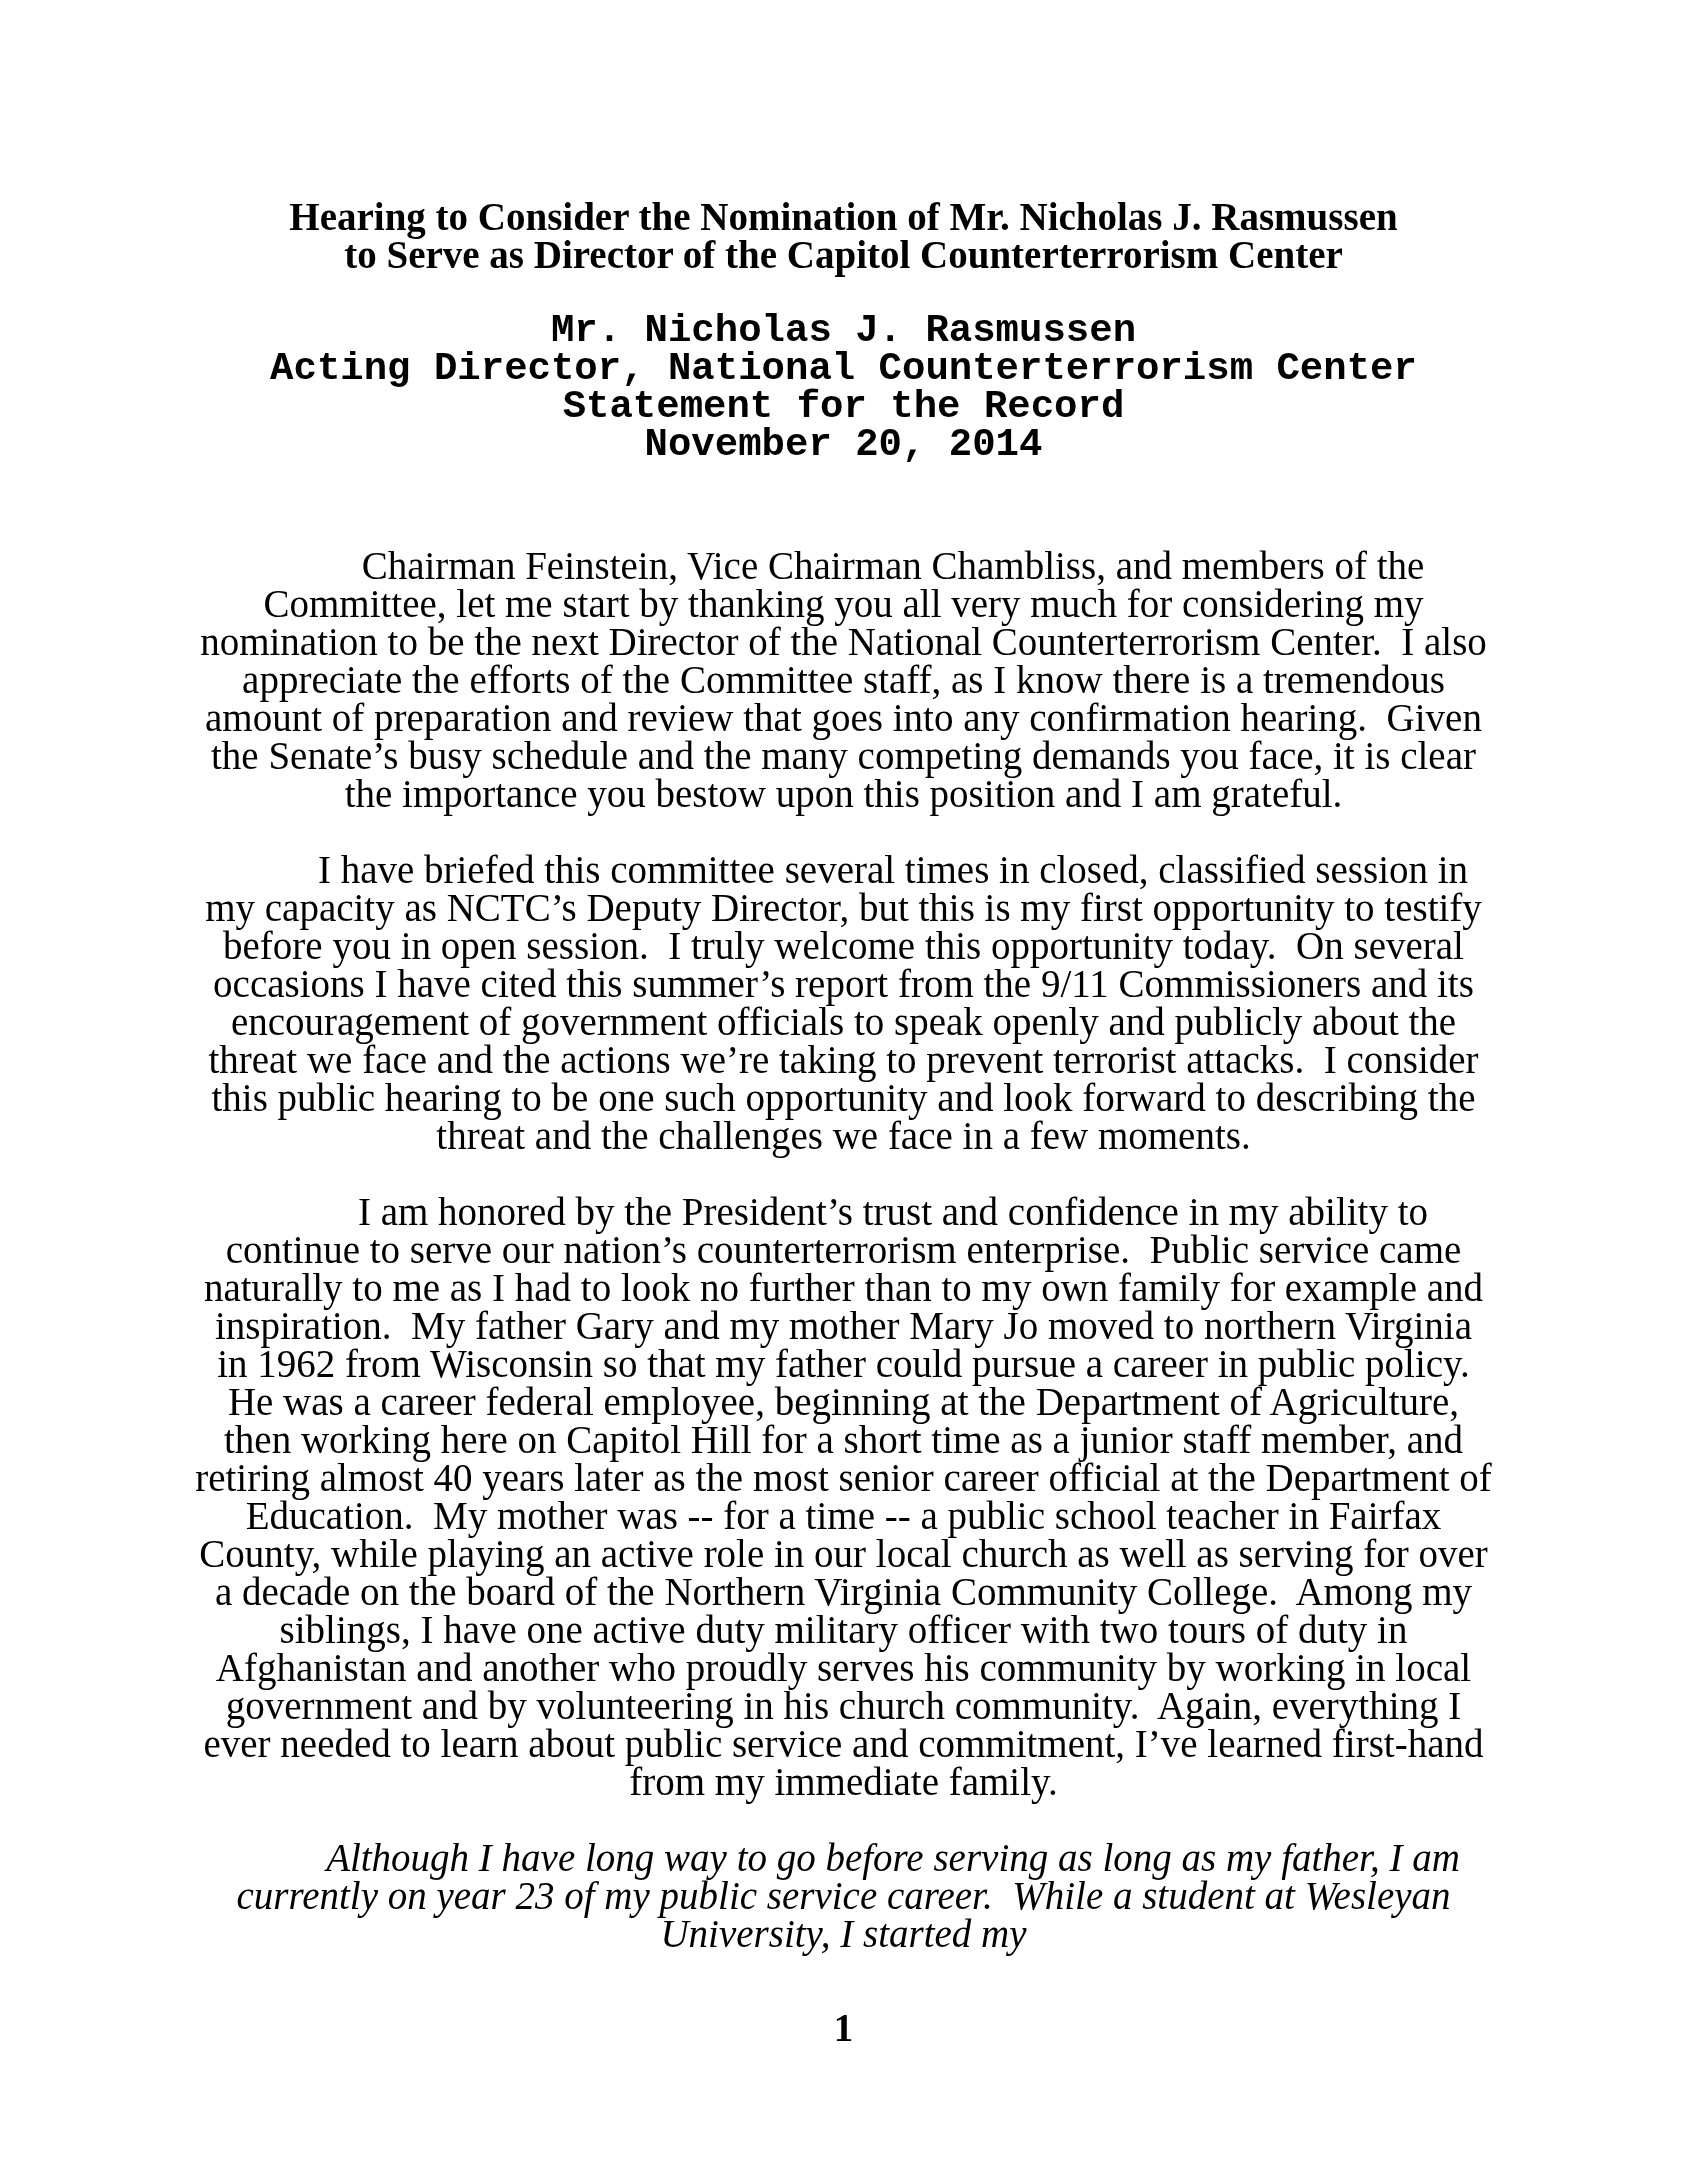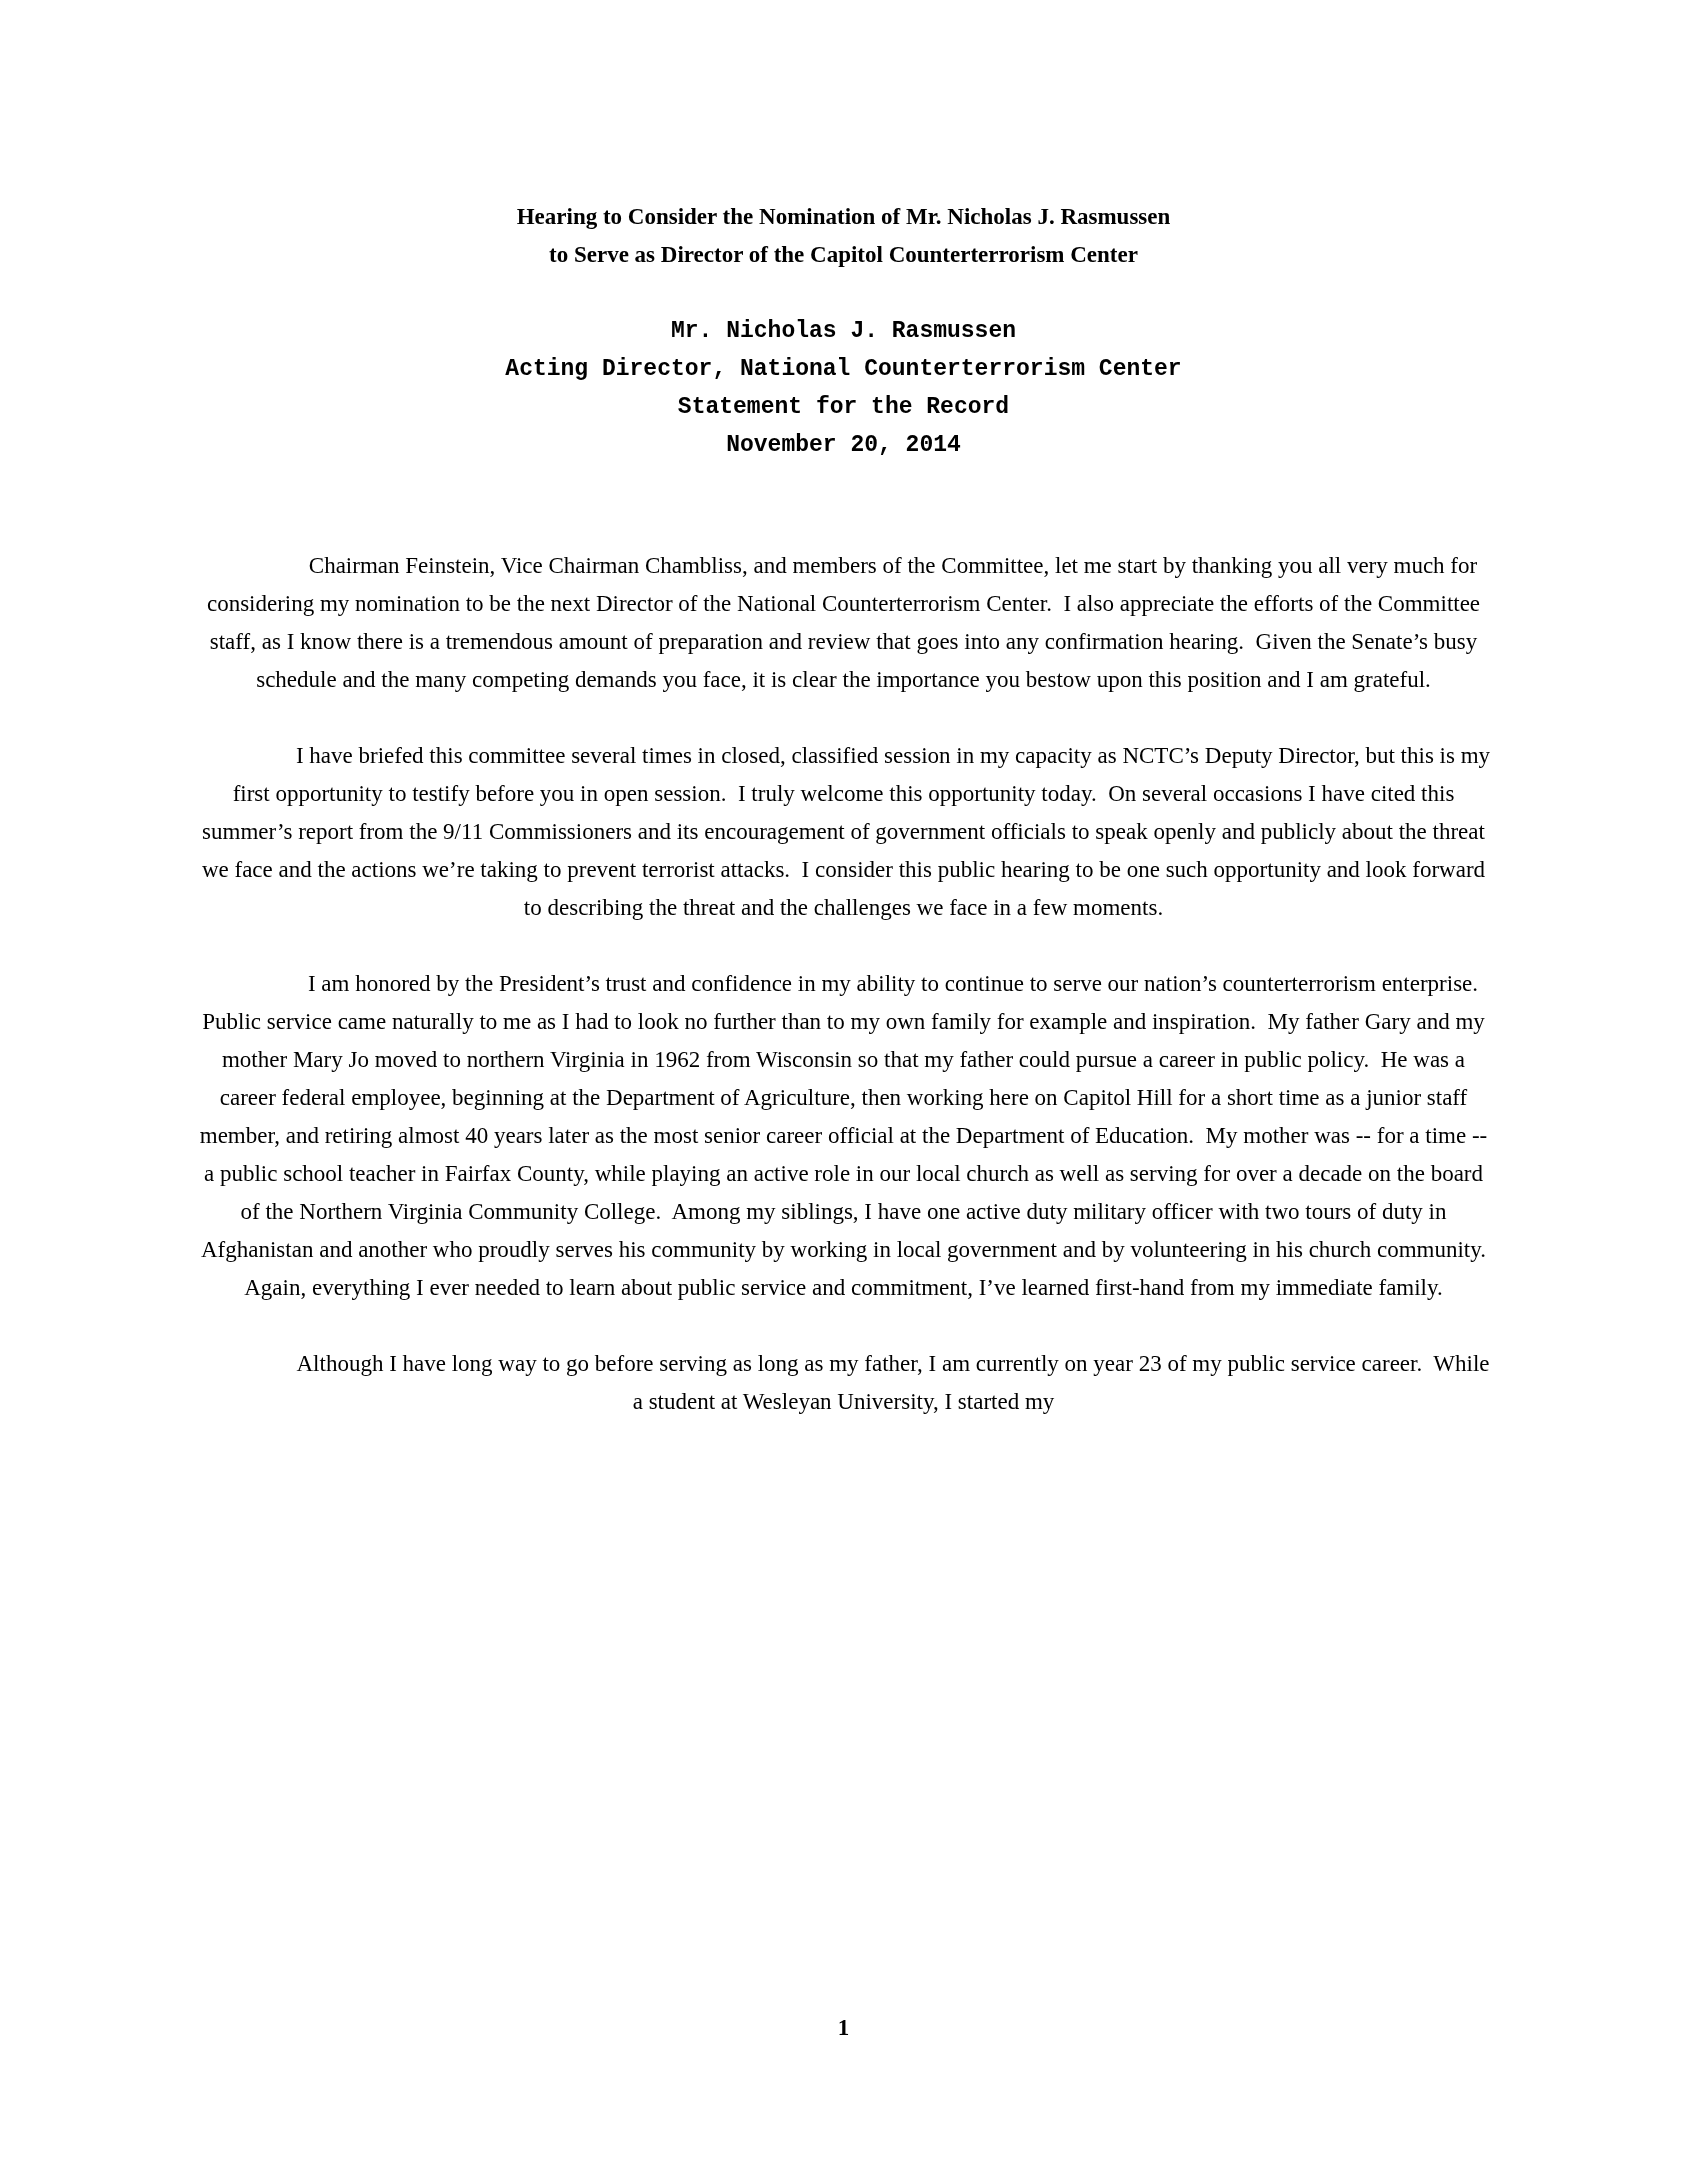--- a/index.html
+++ b/index.html
@@ -7,21 +7,21 @@
     padding: 0;
     background: #ffffff;
   }
   .page {
     position: relative;
     width: 1687px;
     height: 2183px;
     background: #ffffff;
     color: #000000;
     font-family: "Liberation Serif", serif;
-    font-size: 23px;
+    font-size: 39px;
     line-height: 38px;
     overflow: hidden;
   }
   .content {
     padding: 198px 195px 0 195px;
   }
   .title-block {
     text-align: center;
     font-weight: bold;
     margin: 0 0 38px 0;
@@ -36,20 +36,21 @@
     white-space: pre-wrap;
   }
   p.body-para {
     margin: 0 0 38px 0;
     text-indent: 99px;
     text-align: center;
     white-space: pre-wrap;
   }
   p.body-para:last-of-type {
     margin-bottom: 4px;
+    font-style: italic;
   }
   .footer {
     position: absolute;
     top: 2009px;
     left: 0;
     width: 100%;
     text-align: center;
     font-weight: bold;
   }
 </style>

